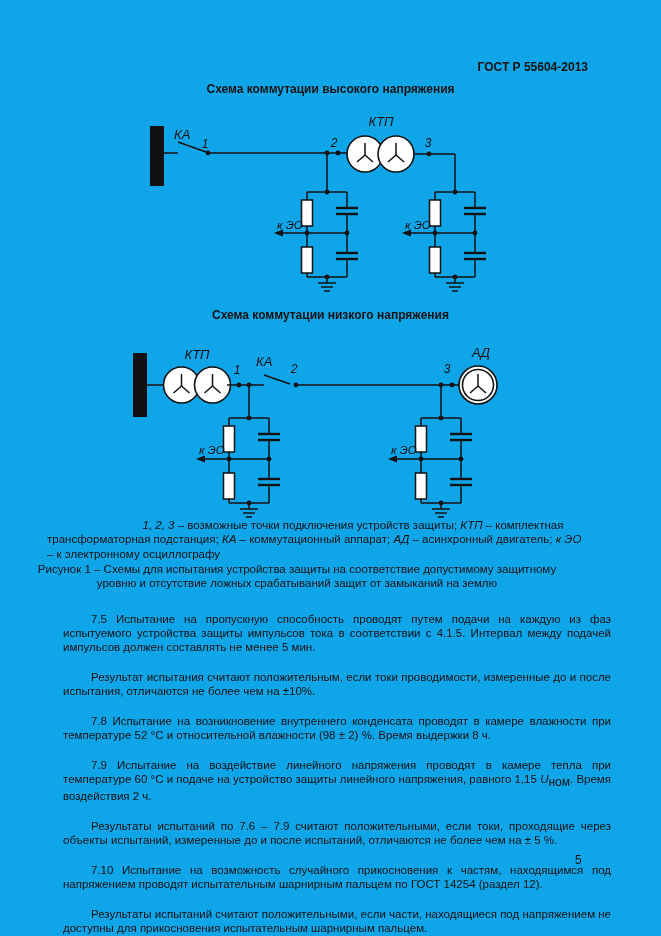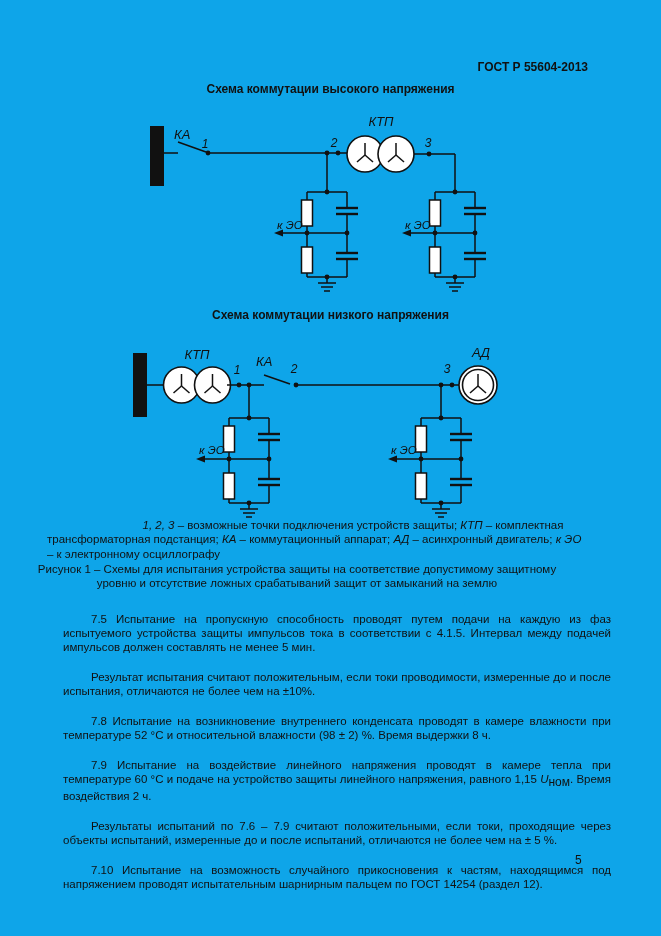--- a/index.html
+++ b/index.html
@@ -149,17 +149,18 @@
     <div>уровню и отсутствие ложных срабатываний защит от замыканий на землю</div>
   </div>
 
   <div class="bodytext">
     <p>7.5 Испытание на пропускную способность проводят путем подачи на каждую из фаз испытуемого устройства защиты импульсов тока в соответствии с 4.1.5. Интервал между подачей импульсов должен составлять не менее 5 мин.</p>
     <p>Результат испытания считают положительным, если токи проводимости, измеренные до и после испытания, отличаются не более чем на ±10%.</p>
     <p>7.8 Испытание на возникновение внутреннего конденсата проводят в камере влажности при температуре 52 °С и относительной влажности (98 ± 2) %. Время выдержки 8 ч.</p>
     <p><span>7.9 Испытание на воздействие линейного напряжения проводят в камере тепла при температуре 60 °С и подаче на устройство защиты линейного напряжения, равного 1,15 </span><i>U</i><sub>ном</sub><span>. Время воздействия 2 ч.</span></p>
     <p>Результаты испытаний по 7.6 – 7.9 считают положительными, если токи, проходящие через объекты испытаний, измеренные до и после испытаний, отличаются не более чем на ± 5 %.</p>
     <p>7.10 Испытание на возможность случайного прикосновения к частям, находящимся под напряжением проводят испытательным шарнирным пальцем по ГОСТ 14254 (раздел 12).</p>
+    <p>Результаты испытаний считают положительными, если части, находящиеся под напряжением не доступны для прикосновения испытательным шарнирным пальцем.</p>
   </div>
 
   <div class="pagenum">5</div>
 
 </div>
 
 </body></html>

